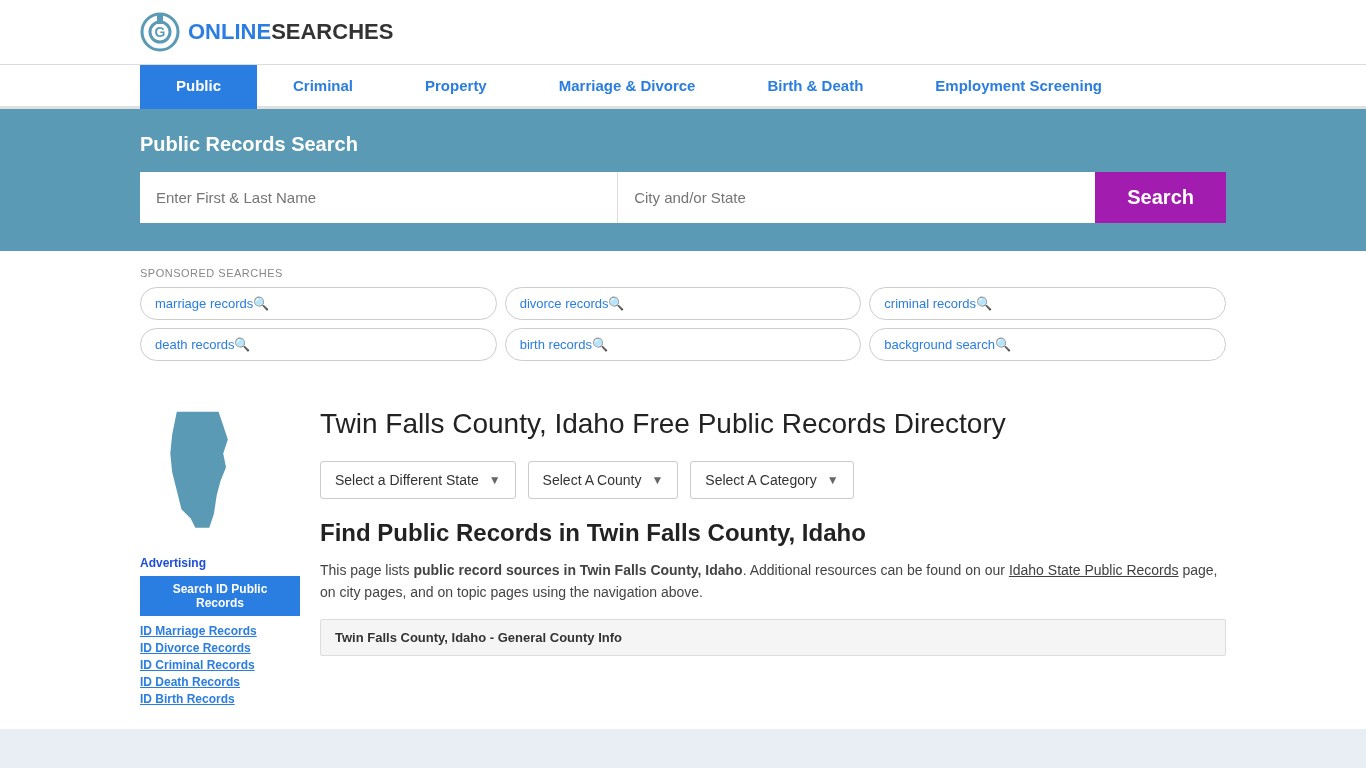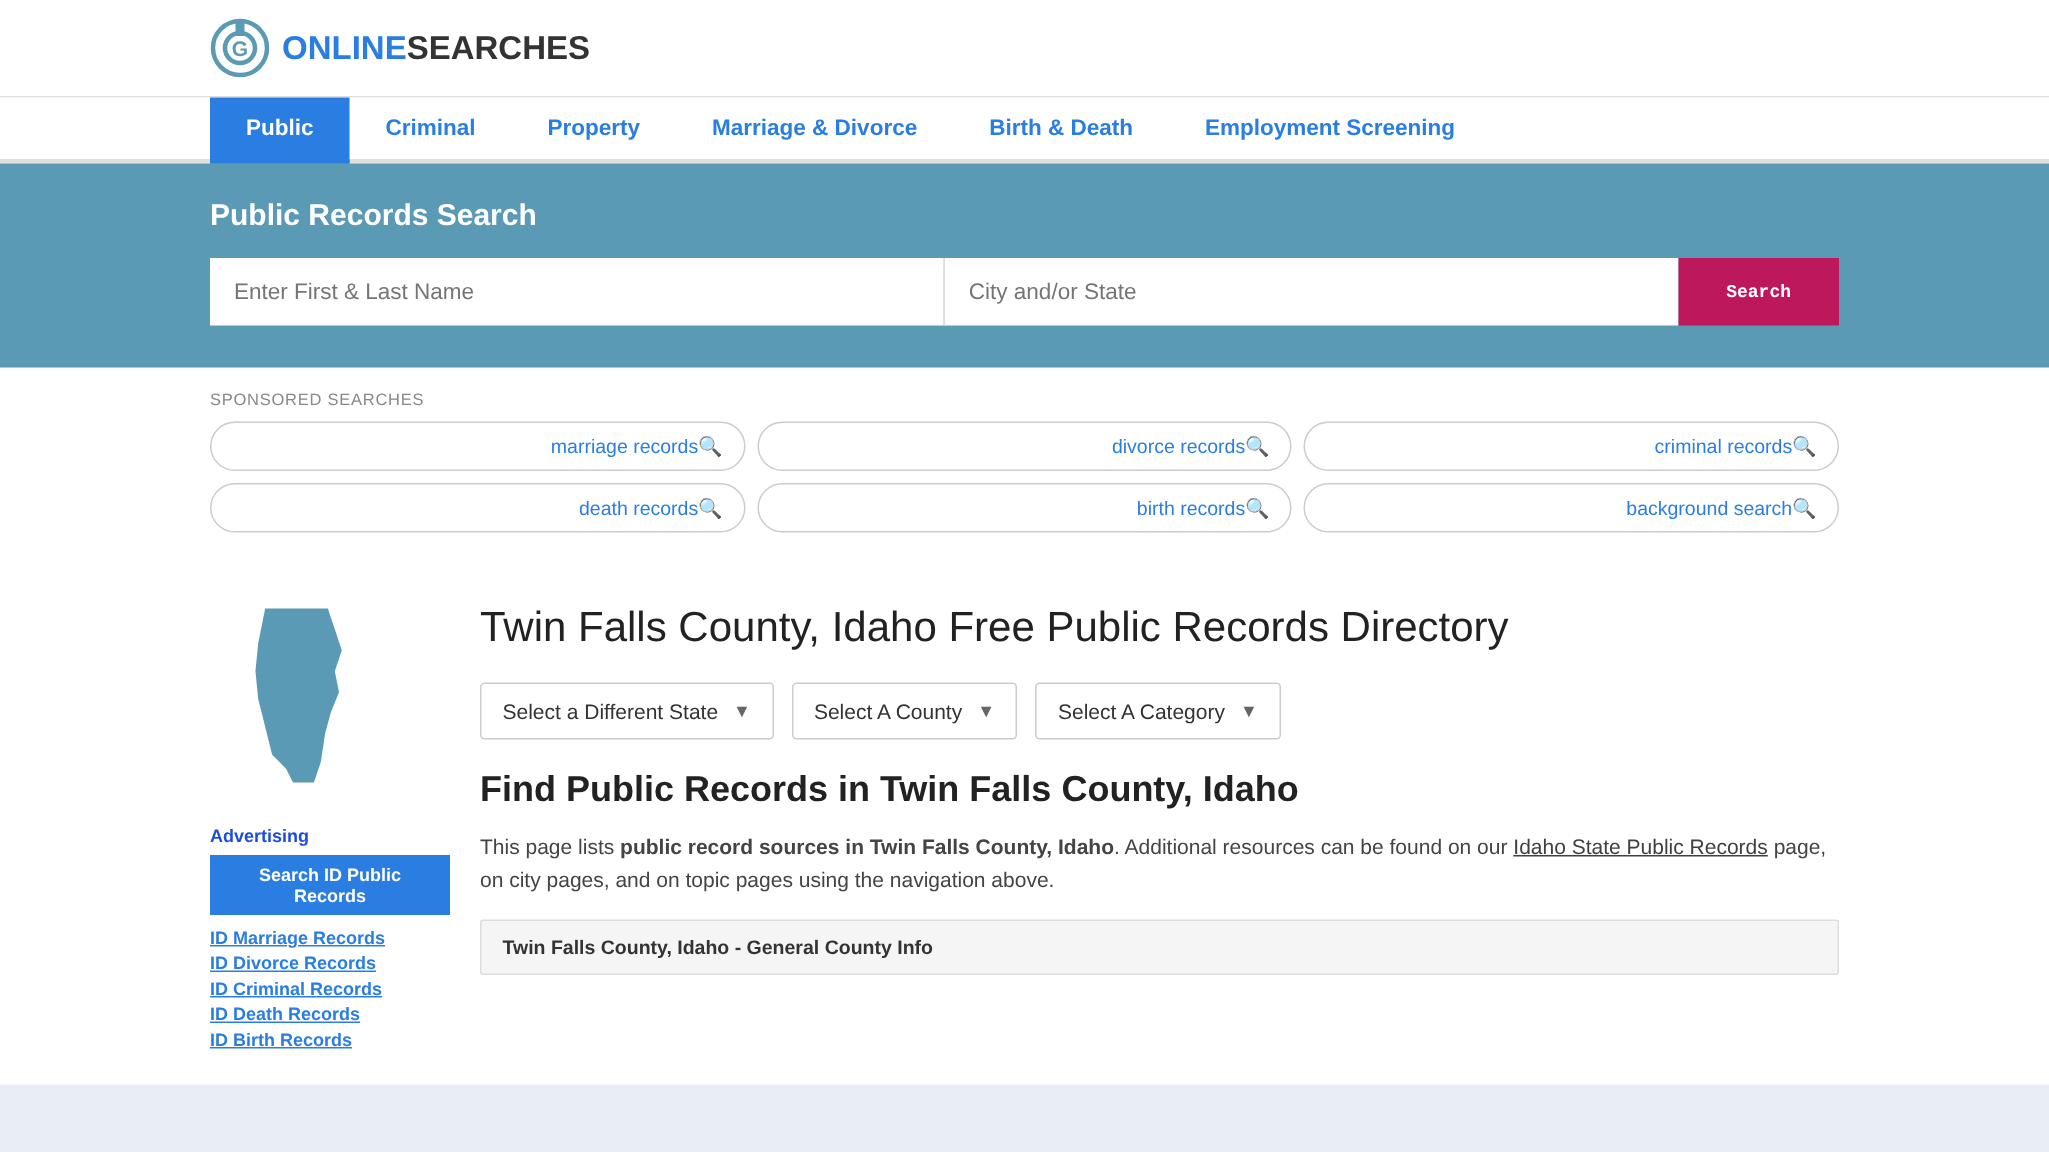--- a/index.html
+++ b/index.html
@@ -7,41 +7,41 @@
 
     
     .header { background: #fff; padding: 12px 140px; display: flex; align-items: center; border-bottom: 1px solid #ddd; }
     .logo-area { display: flex; align-items: center; gap: 8px; }
     .logo-icon { width: 40px; height: 40px; }
     .logo-text { font-size: 22px; font-weight: bold; color: #333; }
     .logo-text span { color: #2a7de1; }
 
     
     .nav { background: #fff; padding: 0 140px; display: flex; border-bottom: 3px solid #e0e0e0; }
-    .nav-item { padding: 12px 24px; font-size: 15px; font-weight: 600; color: #2a7de1; cursor: pointer; text-decoration: none; border-bottom: 3px solid transparent; margin-bottom: -3px; }
+    .nav-item { padding: 12px 36px; font-size: 15px; font-weight: 600; color: #2a7de1; cursor: pointer; text-decoration: none; border-bottom: 3px solid transparent; margin-bottom: -3px; }
     .nav-item.active { background: #2a7de1; color: #fff; border-bottom-color: #2a7de1; }
 
     
     .search-banner { background: #5b9ab5; padding: 24px 140px 28px; }
     .search-banner-title { text-align: left; color: #fff; font-size: 20px; font-weight: bold; margin-bottom: 16px; }
     .search-form { display: flex; gap: 0; }
     .search-input { flex: 1; padding: 14px 16px; font-size: 15px; border: none; outline: none; color: #ef4444; }
     .search-input:first-child { border-radius: 0; }
     .search-input-name { flex: 2; }
     .search-input-location { flex: 2; border-left: 1px solid #ddd; }
-    .search-btn { background: #be185d; color: #fff; border: none; padding: 14px 32px; font-size: 12px; font-weight: bold; cursor: pointer; font-family: Liberation Mono, monospace; }
+    .search-btn { background: #a21caf; color: #fff; border: none; padding: 14px 32px; font-size: 20px; font-weight: bold; cursor: pointer; }
 
     
     .content-wrapper { background: #fff; max-width: 1366px; margin: 0 auto; }
     .main-area { padding: 16px 140px; }
 
     
     .sponsored-label { font-size: 11px; color: #888; text-transform: uppercase; letter-spacing: 0.5px; margin-bottom: 8px; }
     .sponsored-pills { display: grid; grid-template-columns: repeat(3, 1fr); gap: 8px; margin-bottom: 20px; }
-    .pill { display: flex; align-items: center; justify-content: flex-end; border: 1px solid #ccc; border-radius: 20px; padding: 8px 14px; color: #2a7de1; font-size: 13px; cursor: pointer; }
+    .pill { display: flex; align-items: center; justify-content: flex-start; border: 1px solid #ccc; border-radius: 20px; padding: 8px 14px; color: #2a7de1; font-size: 13px; cursor: pointer; }
     .pill-icon { color: #888; font-size: 13px; }
 
     
     .state-content { display: flex; gap: 20px; padding: 10px 140px 20px; background: #fff; }
     .left-sidebar { width: 160px; flex-shrink: 0; }
     .state-map { width: 120px; height: 130px; margin-bottom: 16px; }
     .advertising-label { font-size: 12px; font-weight: bold; color: #1d4ed8; margin-bottom: 6px; }
     .ad-btn { background: #2a7de1; color: #fff; border: none; padding: 6px 10px; font-size: 12px; font-weight: bold; cursor: pointer; display: block; width: 100%; margin-bottom: 8px; }
     .ad-link { display: block; color: #2a7de1; font-size: 12px; text-decoration: underline; margin-bottom: 3px; cursor: pointer; font-weight: bold; }
 

